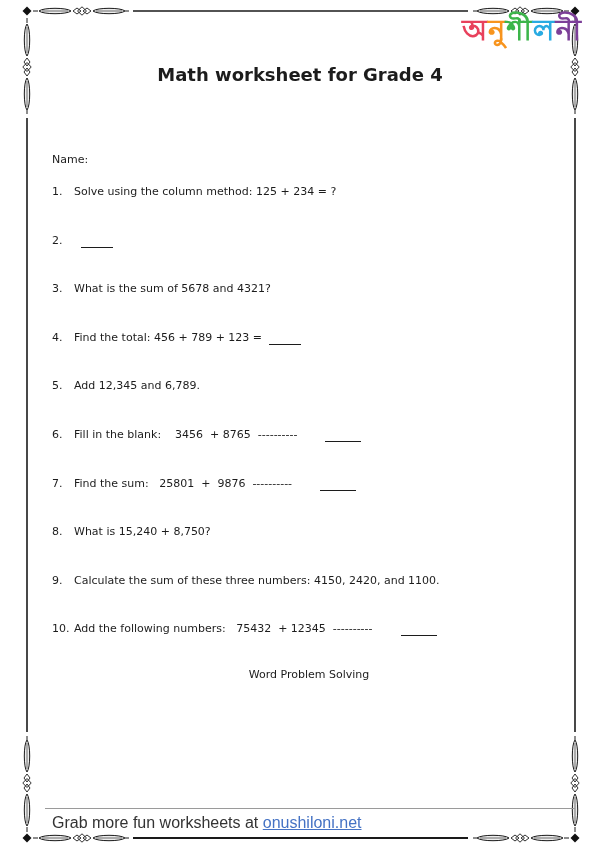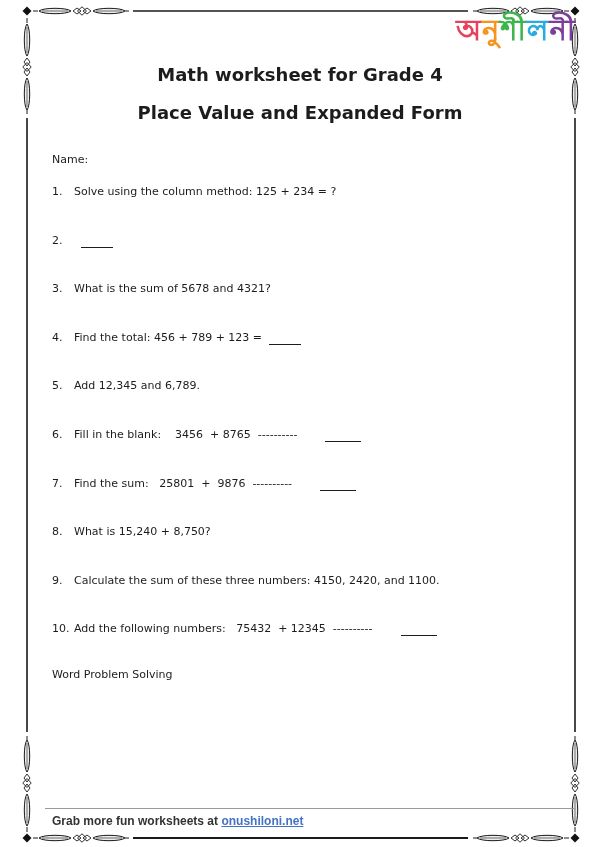--- a/index.html
+++ b/index.html
@@ -7,21 +7,21 @@
     width:600px; height:847px;
     background:#ffffff;
     font-family:"DejaVu Sans", sans-serif;
     color:#1c1c1c;
     position:relative;
     overflow:hidden;
   }
   .border-svg { position:absolute; left:0; top:0; pointer-events:none; }
 
   .logo {
-    position:absolute; top:16px; right:24px;
+    position:absolute; top:16px; right:18px;
     font-size:29px; font-weight:bold; letter-spacing:1px;
     line-height:1; white-space:nowrap;
   }
 
   .titles { position:absolute; top:64px; left:40px; right:40px; text-align:center; }
   .title-line { font-size:18px; font-weight:600; line-height:22px; }
   .title-line + .title-line { margin-top:16px; }
 
   .content { position:absolute; top:152px; left:52px; right:34px; font-size:11px; }
   .label { line-height:16px; }
@@ -38,30 +38,30 @@
   .pnum  { width:22px; flex:0 0 22px; }
   .ptext { }
   .blank {
     display:inline-block; width:32px; height:15px;
     border-bottom:1.6px solid #1c1c1c;
     margin-bottom:3px;
   }
   .blank.near { margin-left:7px;  }
   .blank.far  { margin-left:28px; width:36px; }
 
-  .word-problem-title { line-height:16px; }
+  .word-problem-title { line-height:16px;text-align:center; }
 
   .footer-sep {
     position:absolute; top:808px; left:45px; right:25px;
     border-top:1px solid #9a9a9a;
   }
   .footer {
     position:absolute; top:814px; left:52px;
     font-family:"Liberation Sans", sans-serif;
-    font-size:12px; color:#333;font-weight:bold;
+    font-size:16px; color:#333;
   }
   .footer a { color:#4472c4; text-decoration:underline; cursor:pointer; }
 </style>
 </head>
 <body>
 
 <svg class="border-svg" width="600" height="847" viewBox="0 0 600 847" aria-hidden="true">
   <defs>
     <g id="orn-h" stroke="#1a1a1a" fill="#ececec" stroke-width="1">
       <path d="M0,0 H5" fill="none"></path>
@@ -95,21 +95,20 @@
   <line x1="133" y1="11" x2="468" y2="11" stroke="#1a1a1a" stroke-width="1.6"></line>
   <line x1="133" y1="838" x2="468" y2="838" stroke="#1a1a1a" stroke-width="2"></line>
   <line x1="27" y1="118" x2="27" y2="732" stroke="#1a1a1a" stroke-width="1.6"></line>
   <line x1="575" y1="118" x2="575" y2="732" stroke="#1a1a1a" stroke-width="1.6"></line>
 </svg>
 
 <div class="logo"><span style="color: rgb(232, 65, 92);">অ</span><span style="color: rgb(247, 148, 29);">নু</span><span style="color: rgb(60, 181, 74);">শী</span><span style="color: rgb(41, 171, 226);">ল</span><span style="color: rgb(124, 63, 152);">নী</span></div>
 
 <div class="titles">
   <div class="title-line">Math worksheet for Grade 4</div>
-  <div class="title-line">Place Value and Expanded Form</div>
 </div>
 
 <div class="content">
   <div class="label label-name">Name:</div>
 
   <div class="problems">
       <div class="problem"><span class="pnum">1.</span><span class="ptext">Solve using the column method: 125 + 234 = ?</span></div>
       <div class="problem"><span class="pnum">2.</span><span class="blank near"></span></div>
       <div class="problem"><span class="pnum">3.</span><span class="ptext">What is the sum of 5678 and 4321?</span></div>
       <div class="problem"><span class="pnum">4.</span><span class="ptext">Find the total: 456 + 789 + 123 =</span><span class="blank near"></span></div>

